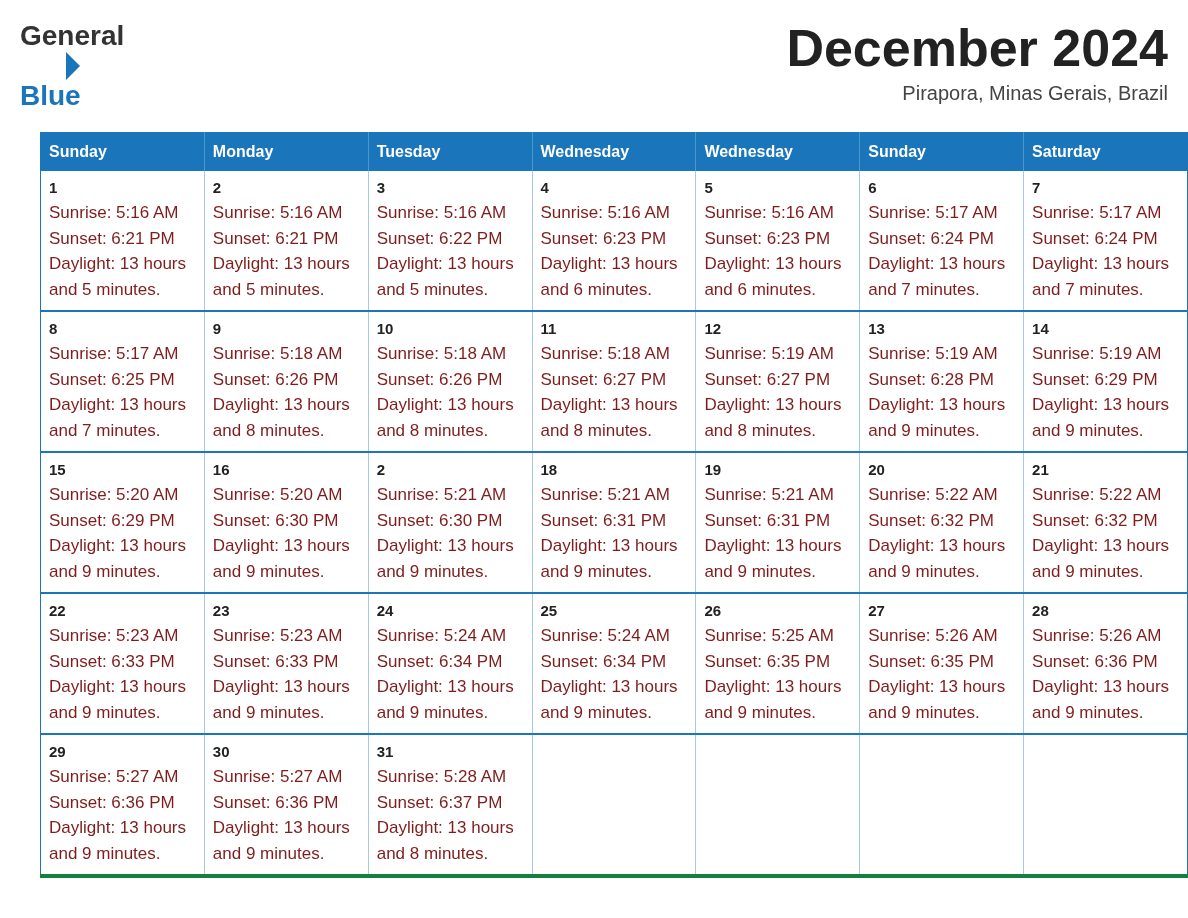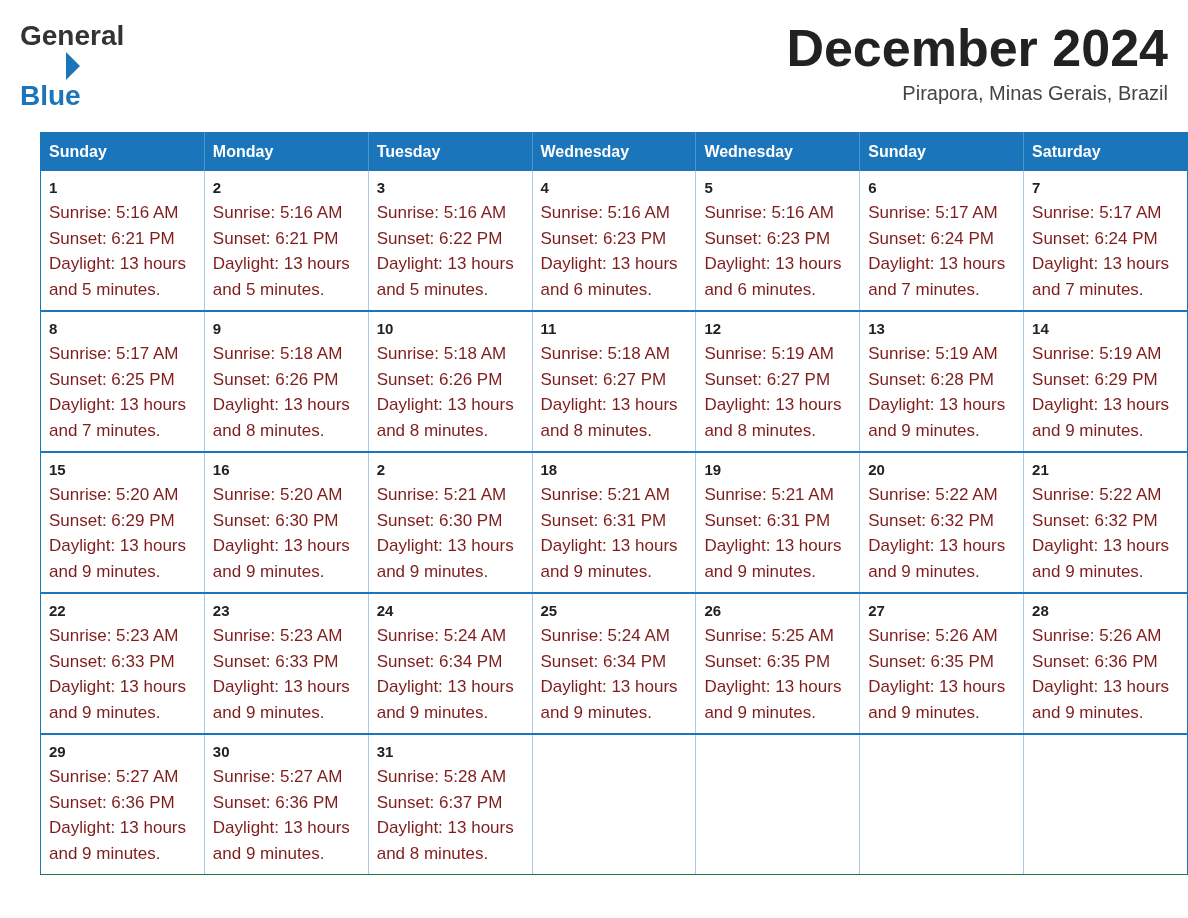--- a/index.html
+++ b/index.html
@@ -87,21 +87,21 @@
       border-bottom: 2px solid #1a75bb;
       width: 14.28%;
       font-size: 13px;
       color: #333;
       min-height: 110px;
     }
     .calendar tbody tr td:last-child {
       border-right: none;
     }
     .calendar tbody tr:last-child td {
-      border-bottom: 1px solid #15803d;
+      border-bottom: 4px solid #15803d;
     }
     .day-number {
       font-size: 15px;
       font-weight: bold;
       color: #222;
       margin-bottom: 4px;
     }
     .day-info {
       font-size: 17px;
       color: #7f1d1d;

